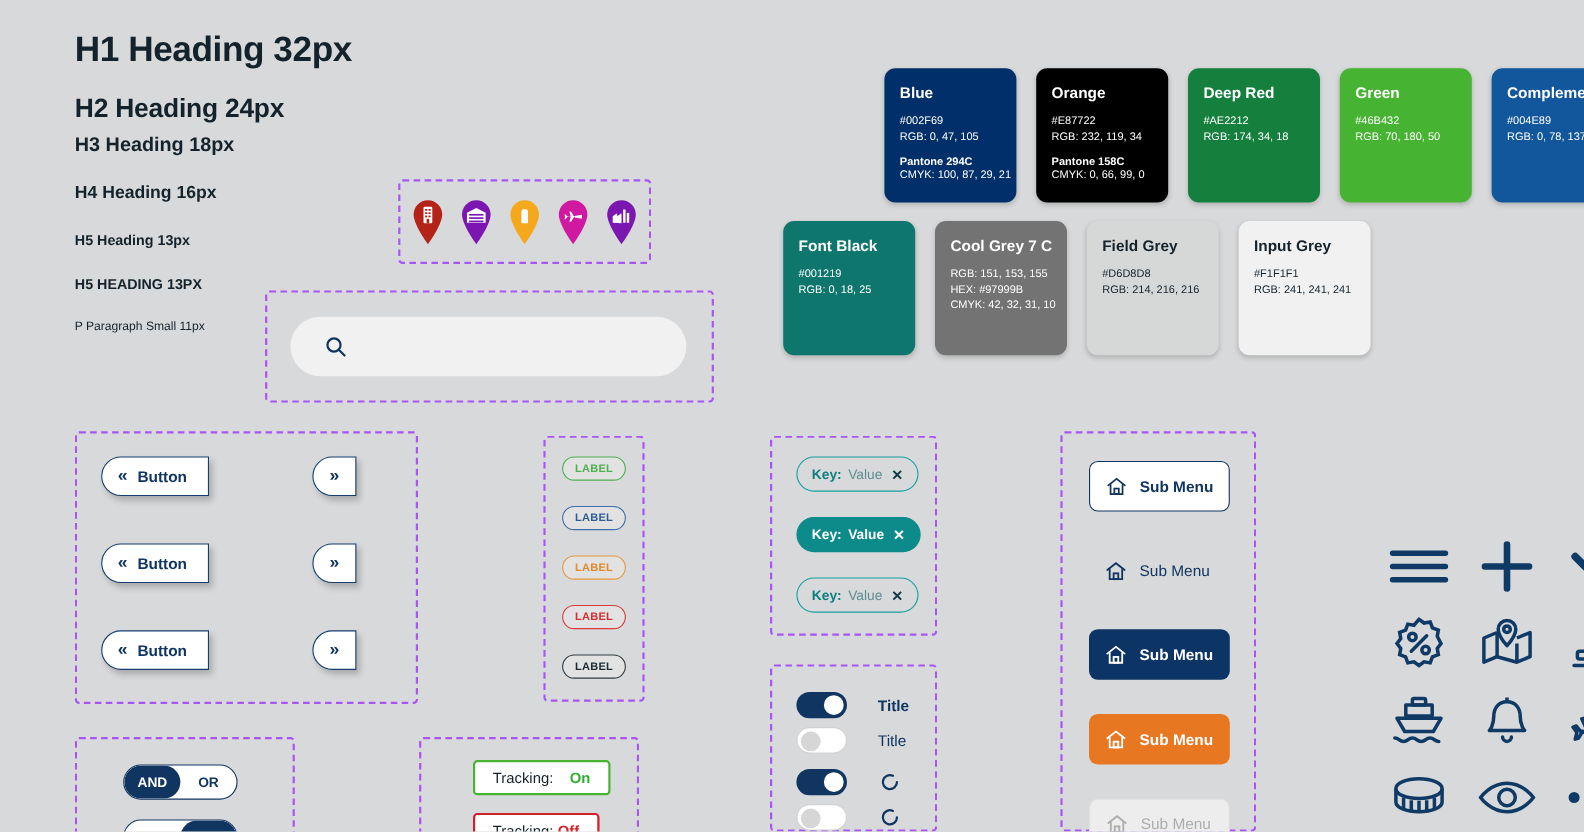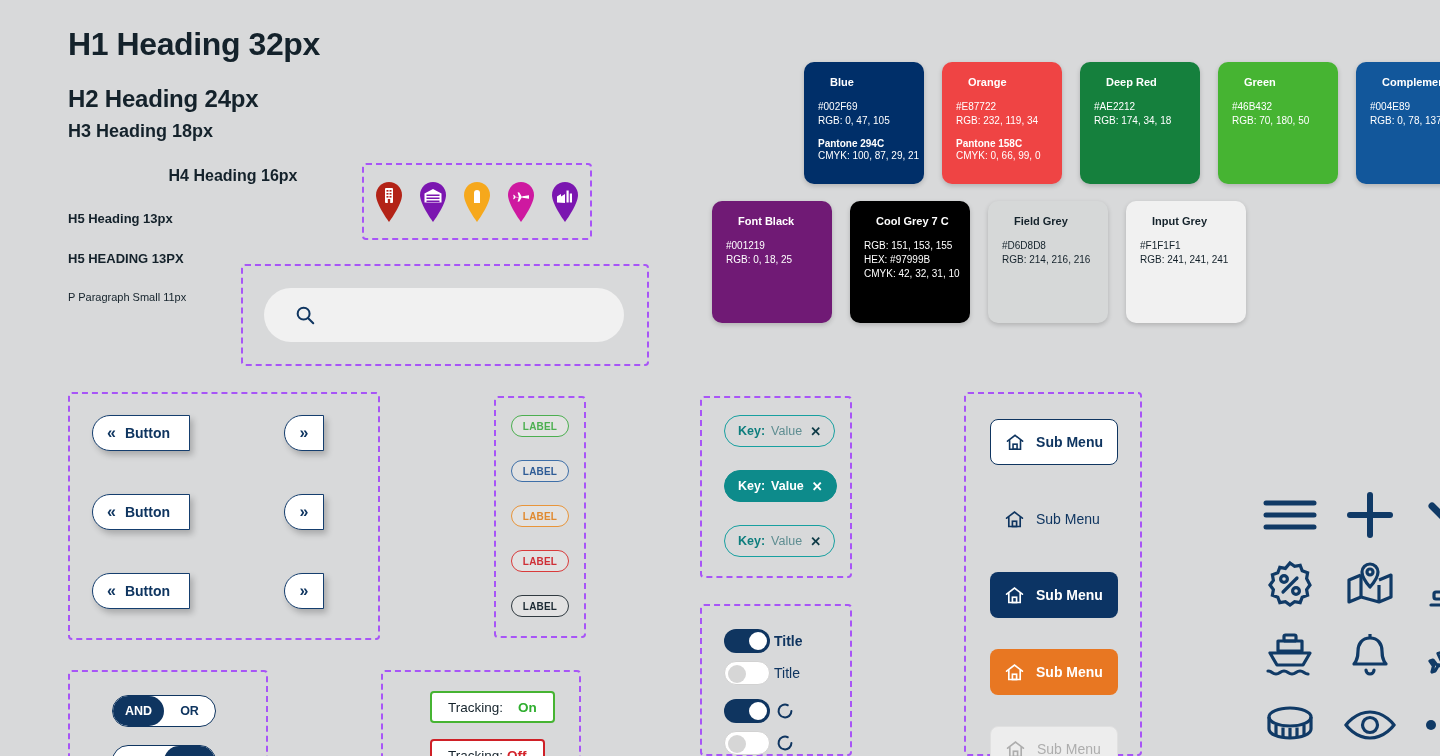--- a/index.html
+++ b/index.html
@@ -18,21 +18,21 @@
     border: 2px dashed #A855F7;
     border-radius: 4px;
   }
 
   
   .type-stack { position: absolute; left: 68px; top: 26px; width: 330px; }
   .type-stack > div { color: #14222B; }
   .t-h1 { font-size: 32px; font-weight: 700; letter-spacing: -0.4px; margin-bottom: 22px; }
   .t-h2 { font-size: 24px; font-weight: 700; letter-spacing: -0.2px; margin-bottom: 8px; }
   .t-h3 { font-size: 18px; font-weight: 700; margin-bottom: 25px; }
-  .t-h4 { font-size: 16px; font-weight: 700; margin-bottom: 26px; text-align: center; }
+  .t-h4 { font-size: 16px; font-weight: 700; margin-bottom: 26px; }
   .t-h5 { font-size: 13px; font-weight: 700; margin-bottom: 25px; }
   .t-h5c { font-size: 13px; font-weight: 700; margin-bottom: 25px; }
   .t-p  { font-size: 13px; font-weight: 400; margin-bottom: 25px; }
   .t-ps { font-size: 11px; font-weight: 400; }
 
   
   .pins-frame { left: 362px; top: 163px; width: 230px; height: 77px; }
   .pins { position: absolute; left: 0; top: 0; width: 100%; height: 100%;
           display: flex; align-items: center; justify-content: center; gap: 14px; }
   .pin { width: 30px; height: 42px; }
@@ -55,21 +55,21 @@
   .cards-row { position: absolute; display: flex; gap: 18px; }
   .cards-row-1 { left: 804px; top: 62px; }
   .cards-row-2 { left: 712px; top: 201px; }
   .ccard {
     width: 120px; height: 122px; border-radius: 10px;
     padding: 14px 12px 10px 14px;
     box-shadow: 0 2px 5px rgba(0,0,0,0.18);
     overflow: hidden;
   }
   .cards-row-2 .ccard { height: 122px; }
-  .ccard .cname { font-size: 11px; font-weight: 700; margin-bottom: 12px; white-space: nowrap; margin-left: 12px; }
+  .ccard .cname { font-size: 14px; font-weight: 700; margin-bottom: 12px; white-space: nowrap; }
   .ccard .cline { font-size: 10px; line-height: 14px; white-space: nowrap; }
   .ccard .cgap { height: 10px; }
   .ccard .cpan { font-size: 10px; font-weight: 700; white-space: nowrap; }
 
   
   .btn-frame { left: 68px; top: 392px; width: 312px; height: 248px; }
   .btn {
     position: absolute; height: 36px; background: #fff;
     border: 1.5px solid #153E6E;
     border-radius: 18px 0 0 18px;
@@ -106,21 +106,21 @@
     cursor: pointer; white-space: nowrap;
   }
   .chip .k { font-weight: 700; color: #0E7E7E; }
   .chip .v { color: #5E8D91; }
   .chip .x { font-size: 13px; font-weight: 700; color: #0E3A46; margin-left: 2px; }
   .chip.filled { background: #0D8B8B; border-color: #0D8B8B; }
   .chip.filled .k, .chip.filled .v, .chip.filled .x { color: #fff; font-weight: 700; }
 
   
   .tog-frame { left: 700px; top: 604px; width: 152px; height: 152px; }
-  .tog-row { position: absolute; display: flex; align-items: center; gap: 4px; }
+  .tog-row { position: absolute; display: flex; align-items: center; gap: 28px; }
   .sw { width: 46px; height: 24px; border-radius: 12px; position: relative; flex: none; cursor: pointer; }
   .sw.on { background: #0F3560; }
   .sw.off { background: #FFFFFF; border: 1px solid #D2D2D2; }
   .sw .knob { position: absolute; top: 3px; width: 18px; height: 18px; border-radius: 50%; }
   .sw.on .knob { right: 3px; background: #fff; }
   .sw.off .knob { left: 3px; background: #D6D6D6; }
   .tog-title { font-size: 14px; color: #0F3560; }
   .tog-title.b { font-weight: 700; }
 
   
@@ -236,21 +236,21 @@
 
   <div class="cards-row cards-row-1">
     <div class="ccard" style="background:#002F69;color:#fff">
       <div class="cname">Blue</div>
       <div class="cline">#002F69</div>
       <div class="cline">RGB: 0, 47, 105</div>
       <div class="cgap"></div>
       <div class="cpan">Pantone 294C</div>
       <div class="cline">CMYK: 100, 87, 29, 21</div>
     </div>
-    <div class="ccard" style="background:#ef4444;color:#fff">
+    <div class="ccard" style="background:#000000;color:#fff">
       <div class="cname">Orange</div>
       <div class="cline">#E87722</div>
       <div class="cline">RGB: 232, 119, 34</div>
       <div class="cgap"></div>
       <div class="cpan">Pantone 158C</div>
       <div class="cline">CMYK: 0, 66, 99, 0</div>
     </div>
     <div class="ccard" style="background:#15803d;color:#fff">
       <div class="cname">Deep Red</div>
       <div class="cline">#AE2212</div>
@@ -262,26 +262,26 @@
       <div class="cline">RGB: 70, 180, 50</div>
     </div>
     <div class="ccard" style="background:#12579B;color:#fff">
       <div class="cname">Complementary</div>
       <div class="cline">#004E89</div>
       <div class="cline">RGB: 0, 78, 137</div>
     </div>
   </div>
 
   <div class="cards-row cards-row-2">
-    <div class="ccard" style="background:#701a75;color:#fff">
+    <div class="ccard" style="background:#0f766e;color:#fff">
       <div class="cname">Font Black</div>
       <div class="cline">#001219</div>
       <div class="cline">RGB: 0, 18, 25</div>
     </div>
-    <div class="ccard" style="background:#000000;color:#fff">
+    <div class="ccard" style="background:#737373;color:#fff">
       <div class="cname">Cool Grey 7 C</div>
       <div class="cline">RGB: 151, 153, 155</div>
       <div class="cline">HEX: #97999B</div>
       <div class="cline">CMYK: 42, 32, 31, 10</div>
     </div>
     <div class="ccard" style="background:#D6D8D8;color:#14222B">
       <div class="cname">Field Grey</div>
       <div class="cline">#D6D8D8</div>
       <div class="cline">RGB: 214, 216, 216</div>
     </div>

